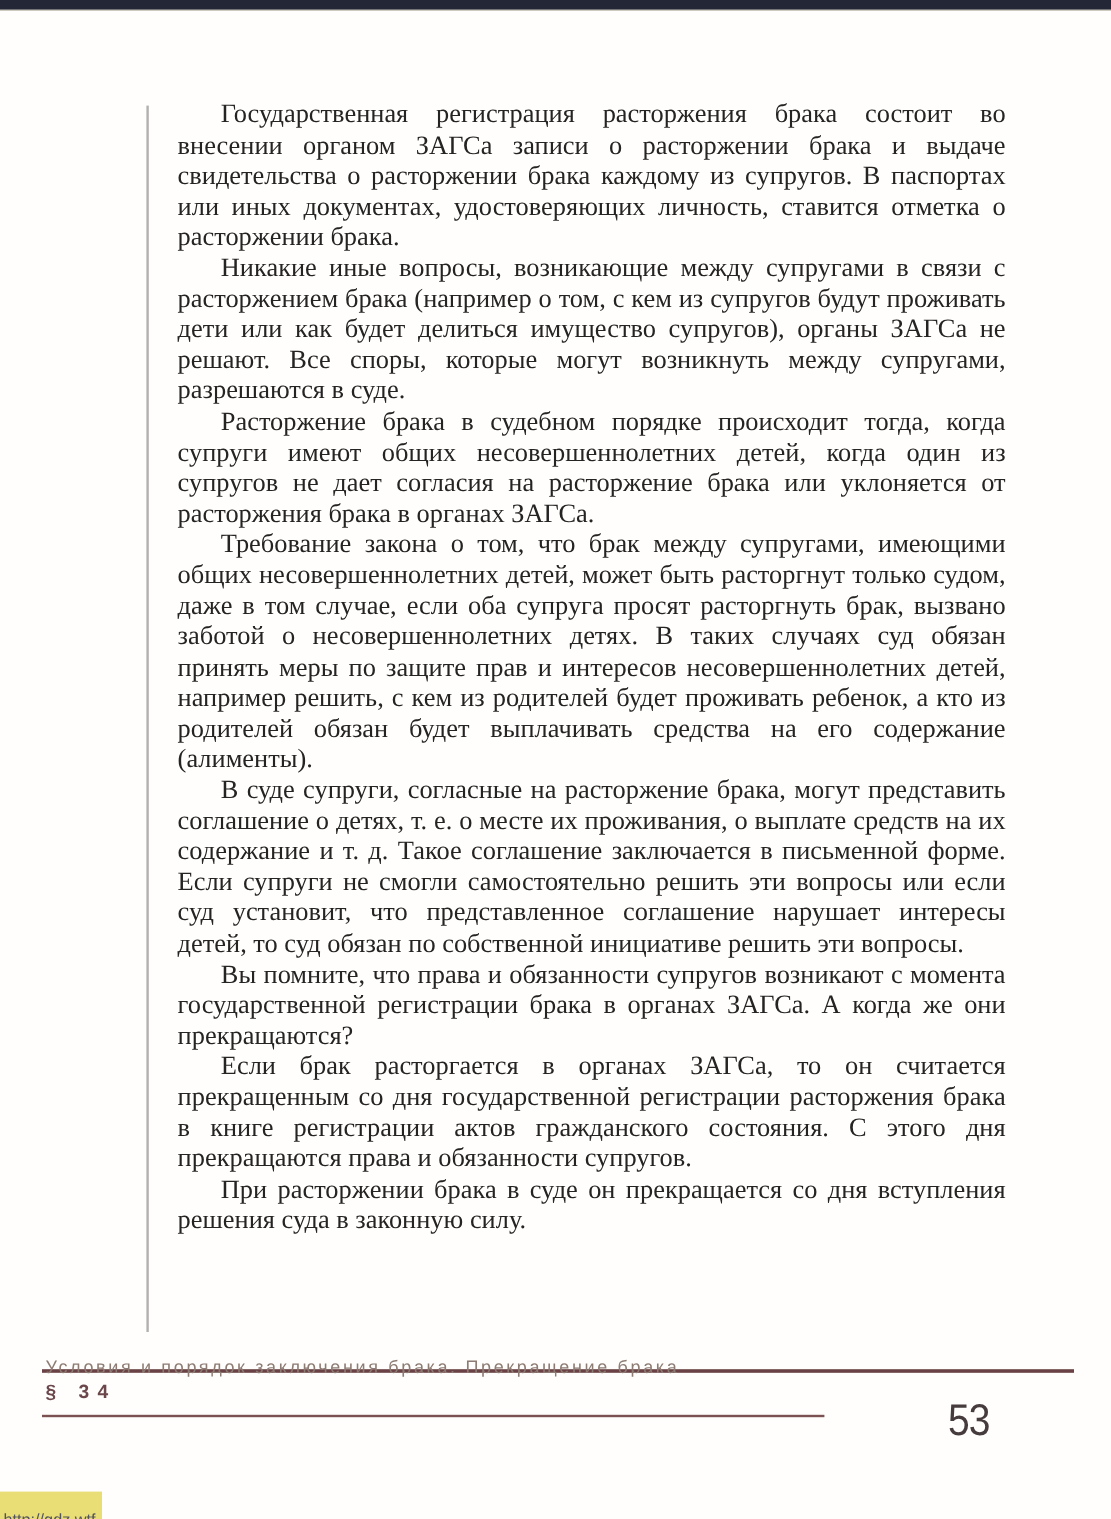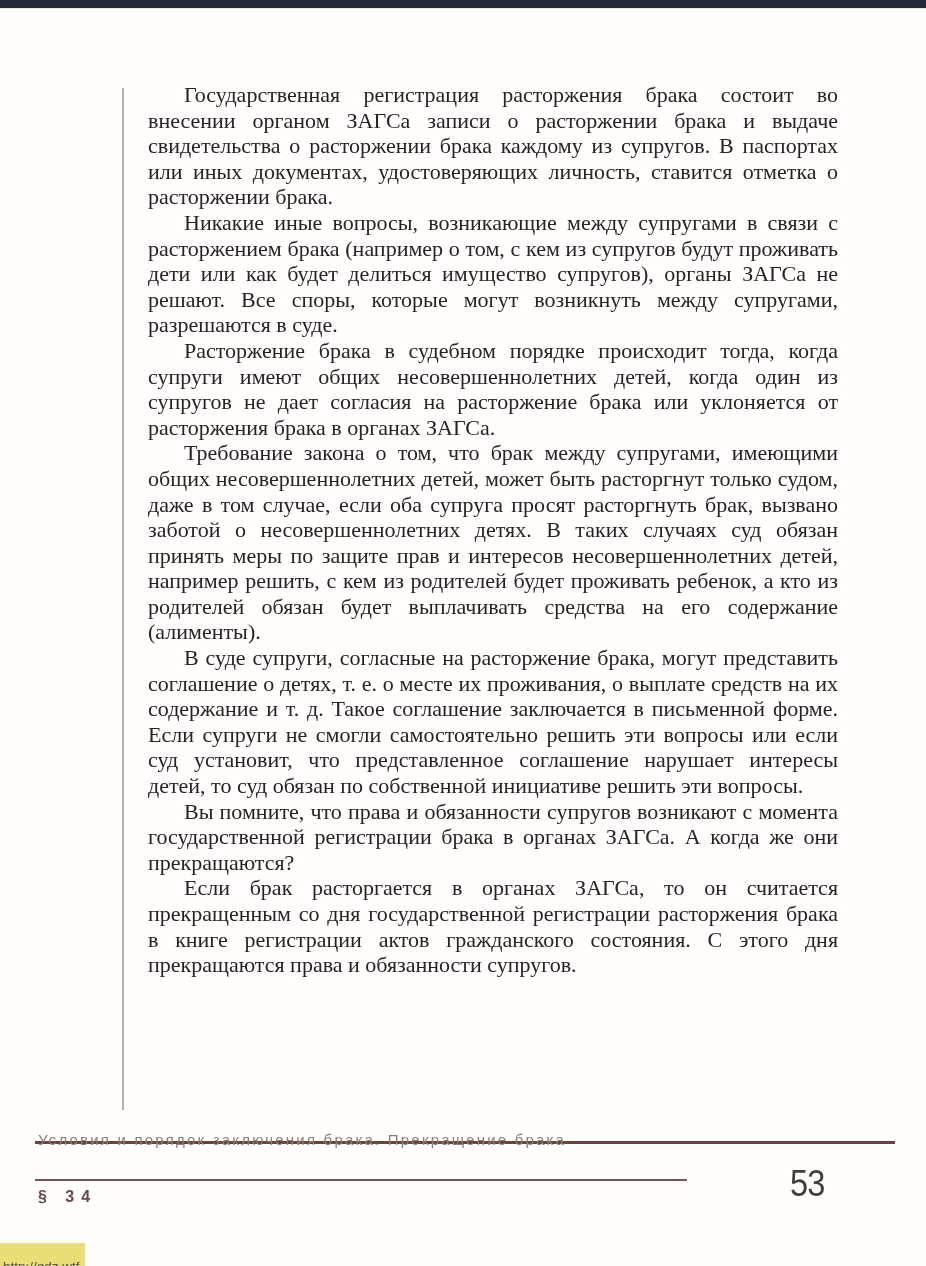--- a/index.html
+++ b/index.html
@@ -72,21 +72,20 @@
   }
   .section-label {
     position: absolute;
     left: 38px;
     top: 1152px;
     font-family: "Liberation Sans", sans-serif;
     font-weight: bold;
     font-size: 16px;
     letter-spacing: 7px;
     color: var(--section-label);
-    margin-top: 36px;
   }
   .footer-rule-mid {
     position: absolute;
     left: 35px;
     top: 1179px;
     width: 652px;
     height: 2px;
     background: var(--footer-rule-mid);
   }
   .section-subtitle {
@@ -133,20 +132,21 @@
 
   <div class="text-col">
     <div id="paragraphs">
         <p>Государственная регистрация расторжения брака состоит во внесении органом ЗАГСа записи о расторжении брака и выдаче свидетельства о расторжении брака каждому из супругов. В паспортах или иных документах, удостоверяющих личность, ставится отметка о расторжении брака.</p>
         <p>Никакие иные вопросы, возникающие между супругами в связи с расторжением брака (например о том, с кем из супругов будут проживать дети или как будет делиться имущество супругов), органы ЗАГСа не решают. Все споры, которые могут возникнуть между супругами, разрешаются в суде.</p>
         <p><b>Расторжение брака в судебном порядке</b> происходит тогда, когда супруги имеют общих несовершеннолетних детей, когда один из супругов не дает согласия на расторжение брака или уклоняется от расторжения брака в органах ЗАГСа.</p>
         <p>Требование закона о том, что брак между супругами, имеющими общих несовершеннолетних детей, может быть расторгнут только судом, даже в том случае, если оба супруга просят расторгнуть брак, вызвано заботой о несовершеннолетних детях. В таких случаях суд обязан принять меры по защите прав и интересов несовершеннолетних детей, например решить, с кем из родителей будет проживать ребенок, а кто из родителей обязан будет выплачивать средства на его содержание (алименты).</p>
         <p>В суде супруги, согласные на расторжение брака, могут представить соглашение о детях, т. е. о месте их проживания, о выплате средств на их содержание и т. д. Такое соглашение заключается в письменной форме. Если супруги не смогли самостоятельно решить эти вопросы или если суд установит, что представленное соглашение нарушает интересы детей, то суд обязан по собственной инициативе решить эти вопросы.</p>
         <p>Вы помните, что права и обязанности супругов возникают с момента государственной регистрации брака в органах ЗАГСа. А когда же они прекращаются?</p>
         <p>Если брак расторгается в органах ЗАГСа, то он считается прекращенным со дня государственной регистрации расторжения брака в книге регистрации актов гражданского состояния. С этого дня прекращаются права и обязанности супругов.</p>
+        <p>При расторжении брака в суде он прекращается со дня вступления решения суда в законную силу.</p>
       </div>
   </div>
 
   <div class="footer-rule-top"></div>
 
   <div class="section-label">§ 34</div>
 
   <div class="footer-rule-mid"></div>
 
   <div class="section-subtitle">Условия и порядок заключения брака. Прекращение брака</div>

